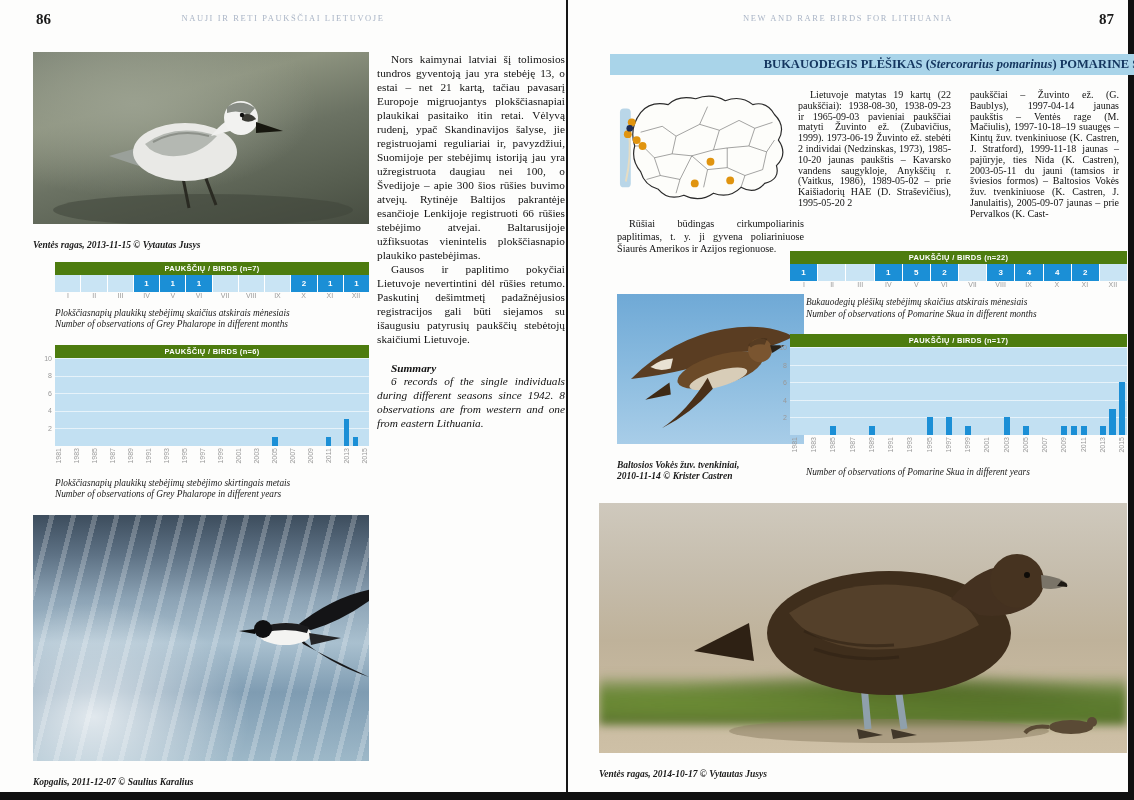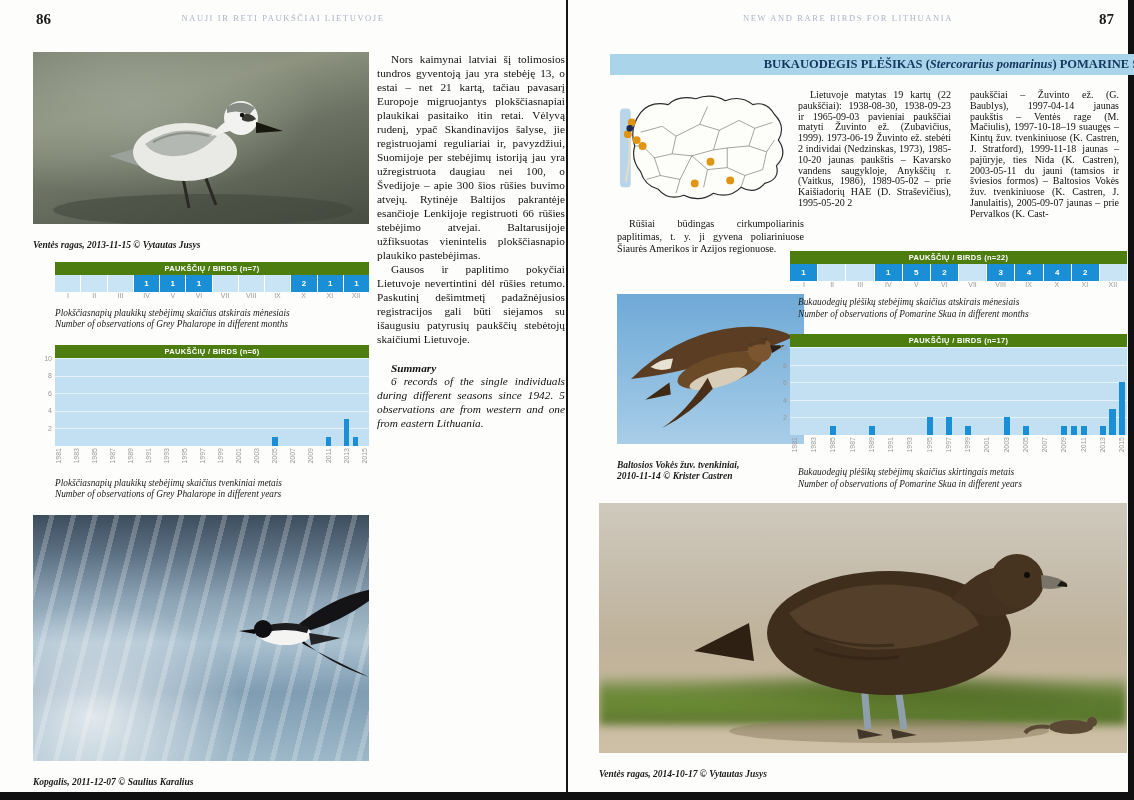--- a/index.html
+++ b/index.html
@@ -31,21 +31,21 @@
   .body{font-size:11.3px;line-height:14px;text-align:justify;margin:0;}
   .ind{text-indent:14px;}
   .sumtitle{font-weight:bold;font-style:italic;font-size:11.3px;margin:16px 0 0;text-indent:14px;}
   .sum{font-style:italic;}
   .colsm{font-size:10px;line-height:10.8px;text-align:justify;margin:8px;}
   .colsm.ind{text-indent:12px;}
   .mapcap{font-size:10.2px;line-height:12.6px;text-align:justify;text-indent:12px;margin:8px 0 0;}
 
   .cap{font-style:italic;font-size:9.5px;line-height:11.5px;color:#1a1a1a;margin-top:16px;font-weight:bold;}
   .capsm{font-style:italic;font-size:9.3px;line-height:11.5px;color:#1a1a1a;margin:6px 0 0 22px;}
-  .rp-charts .capsm{margin-left:8px;}
+  .rp-charts .capsm{margin-left:16px;}
 
   
   .mstrip{margin:10px 0 0 22px;width:314px;}
   .rp-charts .mstrip{margin:0;width:337px;}
   .ct{height:13px;background:#4d7c0f;color:#fff;text-align:center;line-height:13px;
       font-family:"Liberation Sans",sans-serif;font-weight:bold;font-size:7.5px;letter-spacing:.3px;}
   .mcells{display:flex;height:17px;}
   .mcell{flex:1;border-right:1px solid #fff;box-sizing:border-box;text-align:center;line-height:17px;
          font-family:"Liberation Sans",sans-serif;font-weight:bold;font-size:8px;color:#fff;}
   .mcell:last-child{border-right:none;}
@@ -184,21 +184,21 @@
             <div class="yxlab" style="left: 64.2857%;">2003</div>
             <div class="yxlab" style="left: 70%;">2005</div>
             <div class="yxlab" style="left: 75.7143%;">2007</div>
             <div class="yxlab" style="left: 81.4286%;">2009</div>
             <div class="yxlab" style="left: 87.1429%;">2011</div>
             <div class="yxlab" style="left: 92.8571%;">2013</div>
             <div class="yxlab" style="left: 98.5714%;">2015</div>
           </div>
       </div>
       <div class="capsm">
-        <div>Plokščiasnapių plaukikų stebėjimų skaičius tvenkiniai metais</div>
+        <div>Plokščiasnapių plaukikų stebėjimų stebėjimo skirtingais metais</div>
         <div>Number of observations of Grey Phalarope in different years</div>
       </div>
 
       <div class="photo photo2">
         <svg width="336" height="246" viewBox="0 0 336 246">
           <g transform="translate(272,116)">
             <path d="M-10,-4 Q34,-40 82,-44 Q44,-12 6,-1 Z" fill="#141416"></path>
             <path d="M-6,6 Q22,32 64,46 Q26,28 -2,13 Z" fill="#18181a"></path>
             <ellipse cx="-20" cy="3" rx="26" ry="11" fill="#f4f4f2"></ellipse>
             <path d="M-44,-4 Q-18,-12 4,-4 L2,2 Q-20,-4 -42,2 Z" fill="#1c1c1e"></path>
@@ -208,21 +208,21 @@
           </g>
         </svg>
       </div>
       <div class="cap">Kopgalis, 2011-12-07 © Saulius Karalius</div>
     </div>
 
     <div class="lp-text">
       <p class="body ind">Nors kaimynai latviai šį tolimosios tundros gyventoją jau yra stebėję 13, o estai – net 21 kartą, tačiau pavasarį Europoje migruojantys plokščiasnapiai plaukikai pasitaiko itin retai. Vėlyvą rudenį, ypač Skandinavijos šalyse, jie registruojami reguliariai ir, pavyzdžiui, Suomijoje per stebėjimų istoriją jau yra užregistruota daugiau nei 100, o Švedijoje – apie 300 šios rūšies buvimo atvejų. Rytinėje Baltijos pakrantėje esančioje Lenkijoje registruoti 66 rūšies stebėjimo atvejai. Baltarusijoje užfiksuotas vienintelis plokščiasnapio plaukiko pastebėjimas.</p>
       <p class="body ind">Gausos ir paplitimo pokyčiai Lietuvoje nevertintini dėl rūšies retumo. Paskutinį dešimtmetį padažnėjusios registracijos gali būti siejamos su išaugusiu patyrusių paukščių stebėtojų skaičiumi Lietuvoje.</p>
       <p class="sumtitle">Summary</p>
-      <p class="body sum ind">6 records of the single individuals during different seasons since 1942. 5 observations are from western and one from eastern Lithuania.</p>
+      <p class="body sum ind">6 records of the single individuals during different seasons since 1942. 8 observations are from western and one from eastern Lithuania.</p>
     </div>
   </div>
 
   <div class="page page-right">
     <div class="pageno" style="right:14px;">87</div>
     <div class="runhead">NEW AND RARE BIRDS FOR LITHUANIA</div>
 
     <div class="rp-title"><span>BUKAUODEGIS PLĖŠIKAS (</span><span class="sci">Stercorarius pomarinus</span><span>) POMARINE SKUA</span></div>
 
     <div class="rp-col1">
@@ -357,21 +357,20 @@
             <div class="yxlab" style="left: 64.2857%;">2003</div>
             <div class="yxlab" style="left: 70%;">2005</div>
             <div class="yxlab" style="left: 75.7143%;">2007</div>
             <div class="yxlab" style="left: 81.4286%;">2009</div>
             <div class="yxlab" style="left: 87.1429%;">2011</div>
             <div class="yxlab" style="left: 92.8571%;">2013</div>
             <div class="yxlab" style="left: 98.5714%;">2015</div>
           </div>
       </div>
       <div class="capsm">
-        <div>Bukauodegių plėšikų stebėjimų skaičius skirtingais metais</div>
         <div>Number of observations of Pomarine Skua in different years</div>
       </div>
     </div>
 
     <div class="rp-photo4wrap">
       <div class="photo photo4">
         <div class="grass"></div>
         <svg width="528" height="250" viewBox="0 0 528 250">
           <ellipse cx="290" cy="228" rx="160" ry="12" fill="#8a7c60" opacity=".5"></ellipse>
           <path d="M150,120 l-55,28 l60,10 z" fill="#2e2114"></path>

